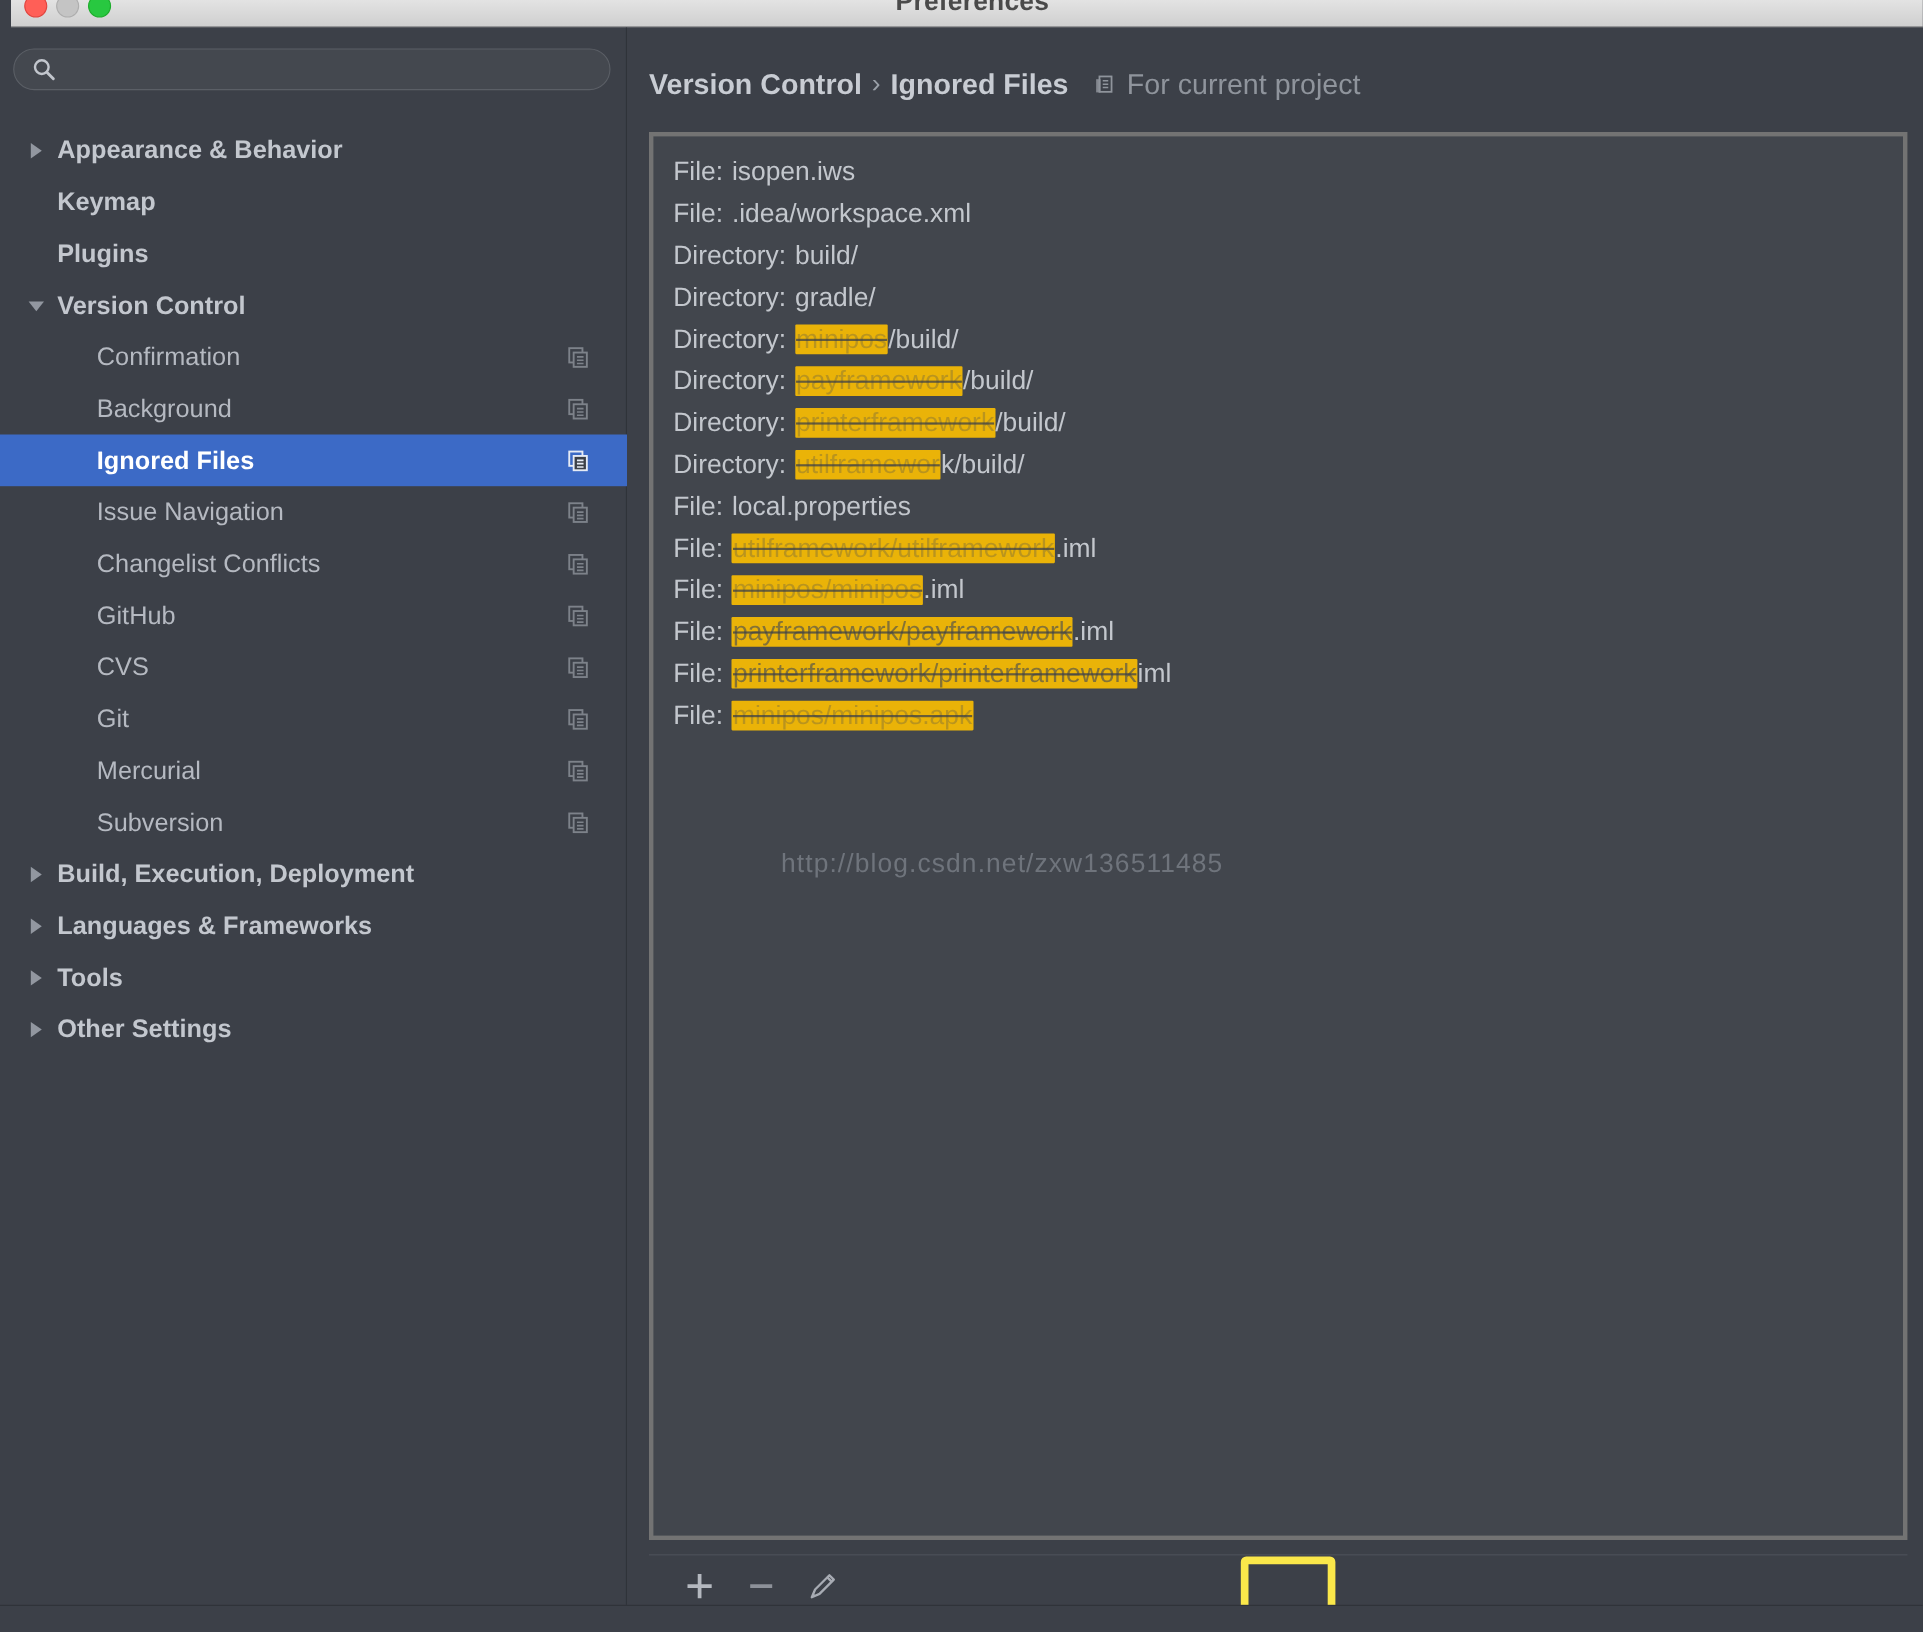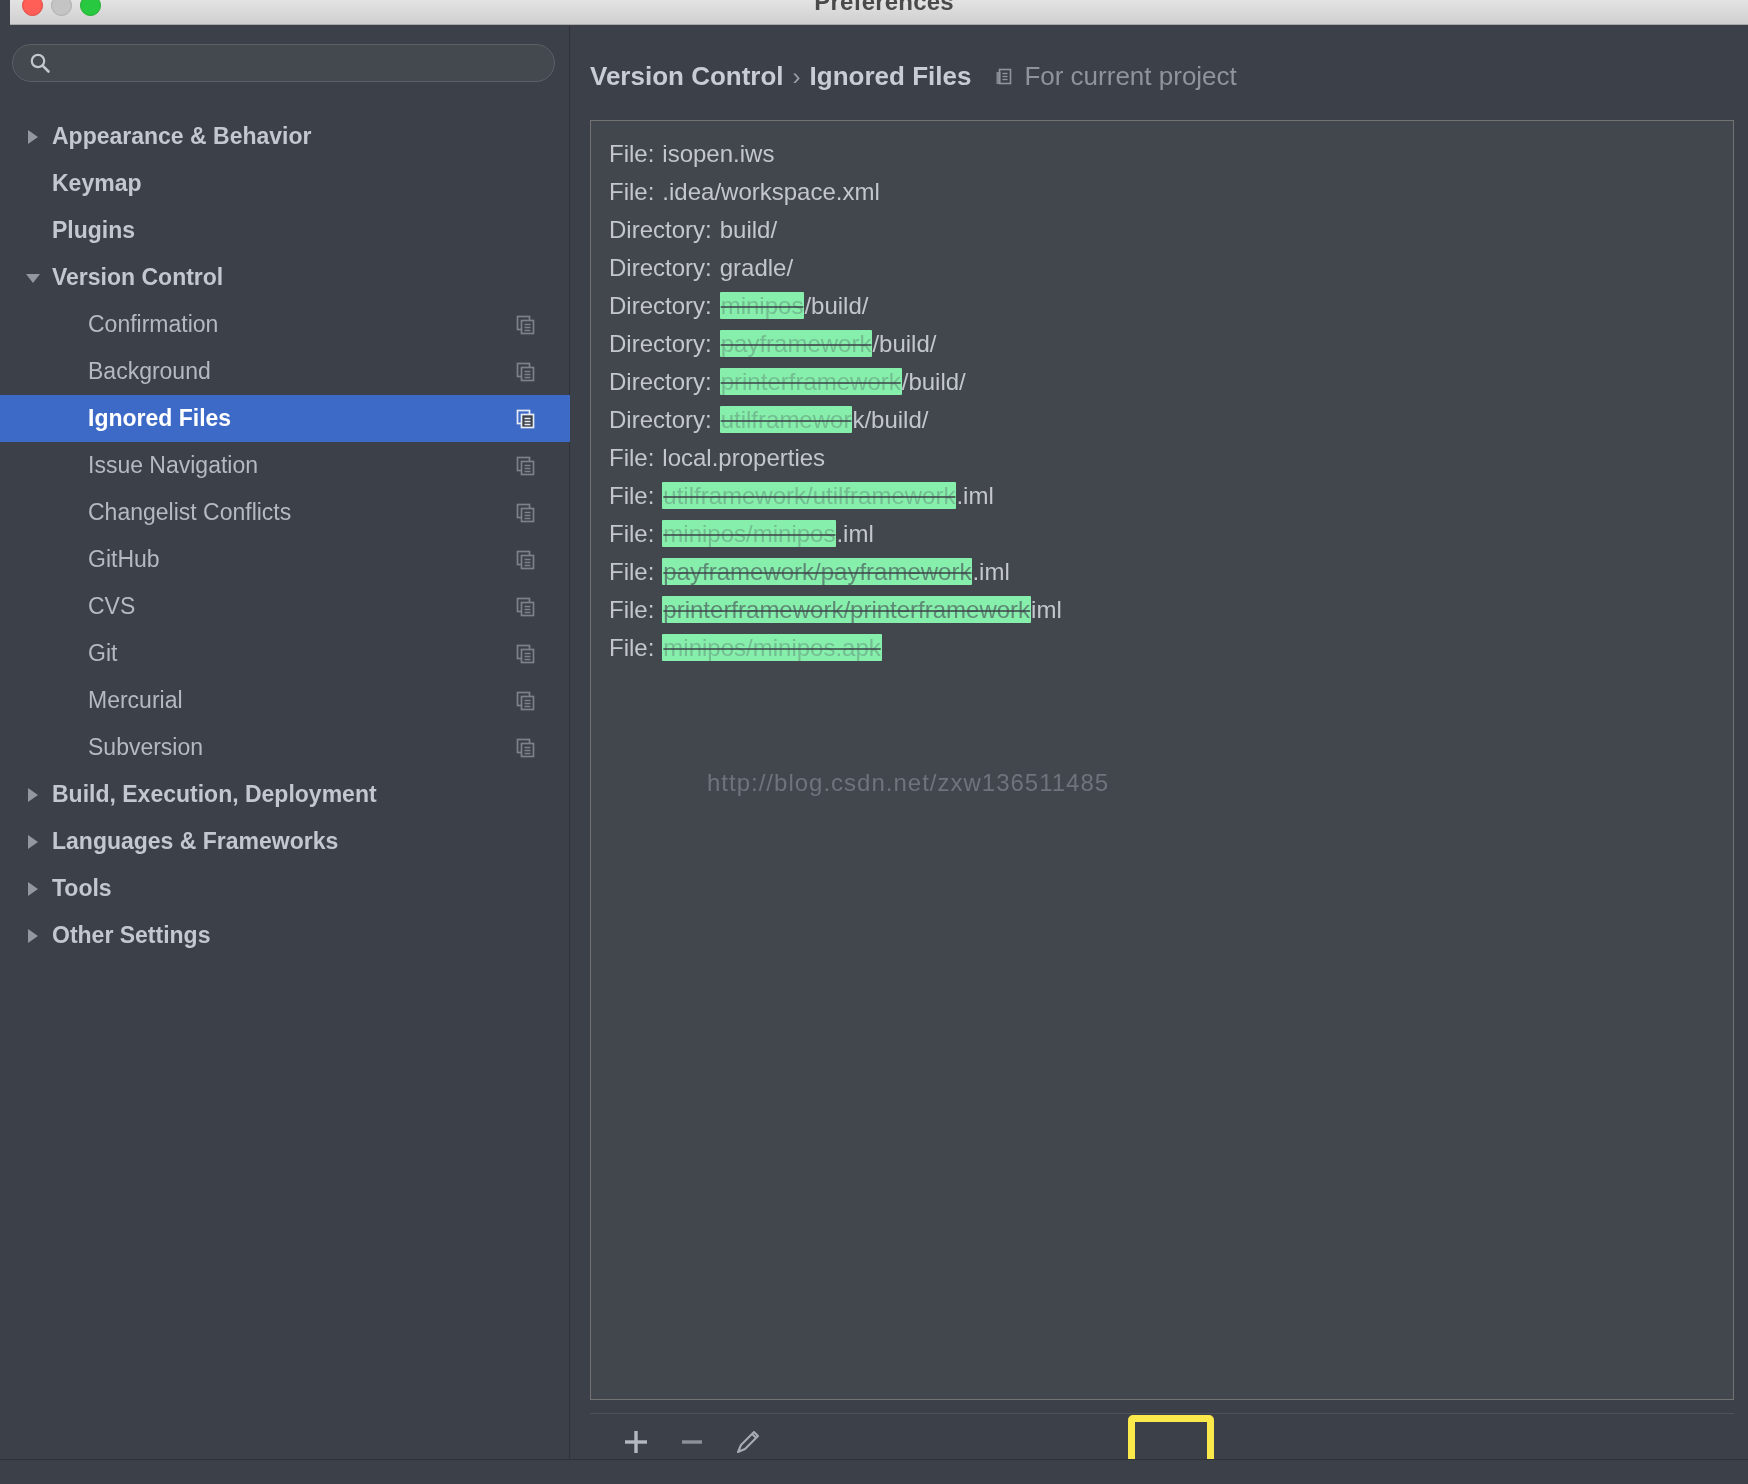--- a/index.html
+++ b/index.html
@@ -100,33 +100,33 @@
   }
   .bc-main { font-size: 26px; font-weight: bold; color: #c8ccd3; }
   .bc-sep  { font-size: 24px; color: #9aa0a8; margin: 0 9px; }
   .bc-note-icon { width: 22px; height: 22px; margin: 0 9px 0 22px; display: block; }
   .bc-note { font-size: 26px; color: #8f949c; }
 
   .list-panel {
     position: absolute; left: 20px; top: 95px;
     width: 1144px; height: 1280px;
     background: #42464d;
-    border: 1px solid #737373;
+    border: 4px solid #737373;
   }
   .list-rows { padding: 14px 0 0 18px; }
   .list-row {
     height: 38px;
     display: flex; align-items: center;
     font-size: 24px; color: #c3c7cd;
     white-space: nowrap;
   }
   .list-kind { color: #c3c7cd; }
   .list-path { color: #c3c7cd; margin-left: 8px; }
   .redact {
-    background: #86efac;
+    background: #eab308;
     color: rgba(70,74,82,0.62);
     text-decoration: line-through;
     text-decoration-color: rgba(60,64,72,0.75);
     text-decoration-thickness: 2px;
     padding: 0 1px;
     border-radius: 1px;
   }
   .redact.heavy {
     color: rgba(72,76,84,0.30);
   }

